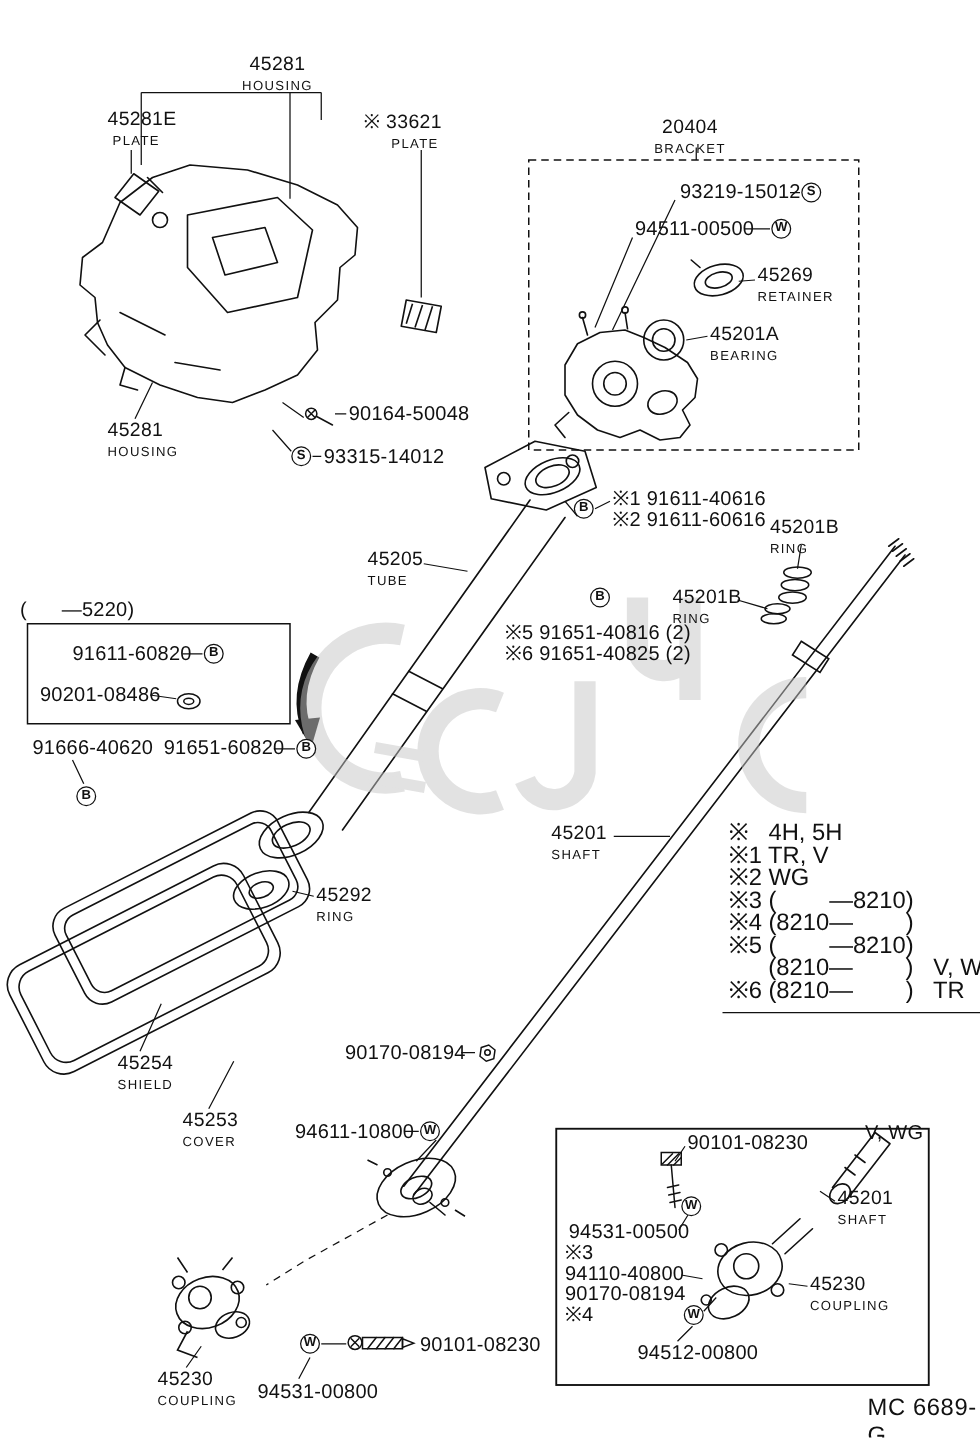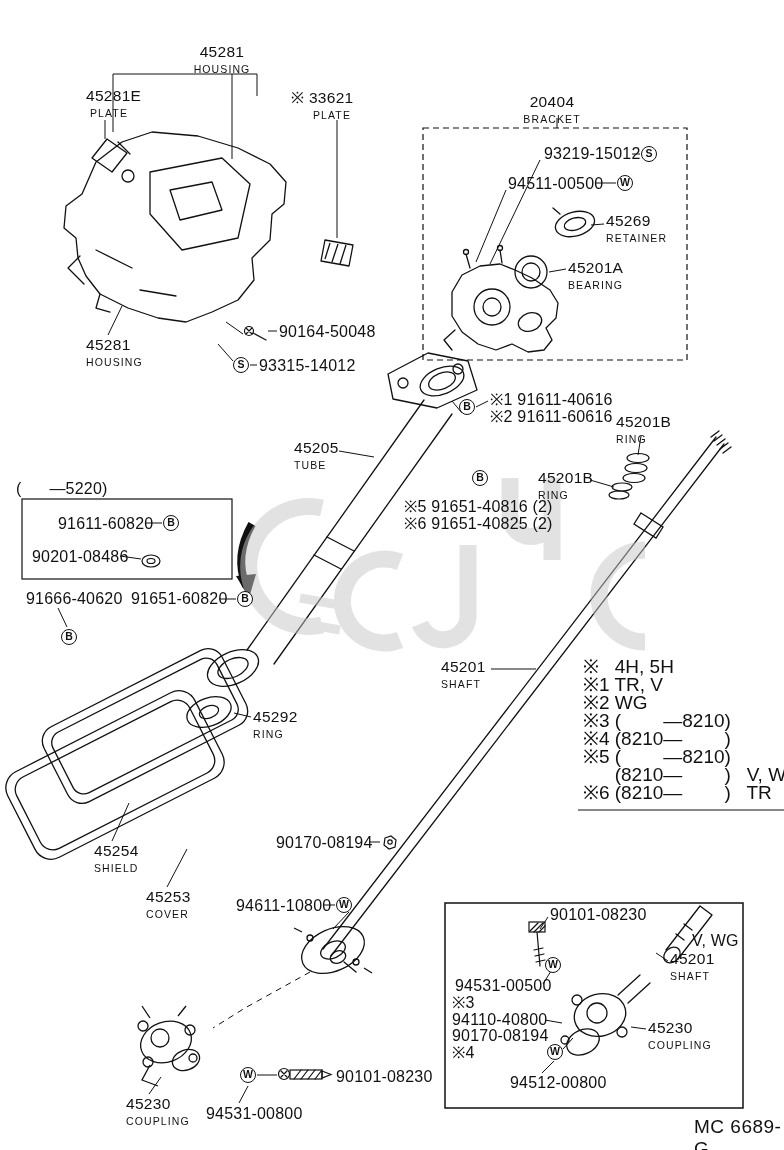--- a/index.html
+++ b/index.html
@@ -274,21 +274,21 @@
   <div class="txt" style="left:490px;top:408px">※2 91611-60616</div>
   <div class="txt" style="left:404px;top:498px">※5 91651-40816 (2)</div>
   <div class="txt" style="left:404px;top:515px">※6 91651-40825 (2)</div>
   <div class="txt" style="left:16px;top:480px">(      —5220)</div>
   <div class="txt" style="left:58px;top:515px">91611-60820</div>
   <div class="txt" style="left:32px;top:548px">90201-08486</div>
   <div class="txt" style="left:26px;top:590px">91666-40620</div>
   <div class="txt" style="left:131px;top:590px">91651-60820</div>
   <div class="txt" style="left:276px;top:834px">90170-08194</div>
   <div class="txt" style="left:236px;top:897px">94611-10800</div>
-  <div class="txt" style="left:692px;top:932px">V, WG</div>
+  <div class="txt" style="left:692px;top:898px">V, WG</div>
   <div class="txt" style="left:550px;top:906px">90101-08230</div>
   <div class="txt" style="left:455px;top:977px">94531-00500</div>
   <div class="txt" style="left:452px;top:994px">※3</div>
   <div class="txt" style="left:452px;top:1011px">94110-40800</div>
   <div class="txt" style="left:452px;top:1027px">90170-08194</div>
   <div class="txt" style="left:452px;top:1044px">※4</div>
   <div class="txt" style="left:510px;top:1074px">94512-00800</div>
   <div class="txt" style="left:206px;top:1105px">94531-00800</div>
   <div class="txt" style="left:336px;top:1068px">90101-08230</div>
 

